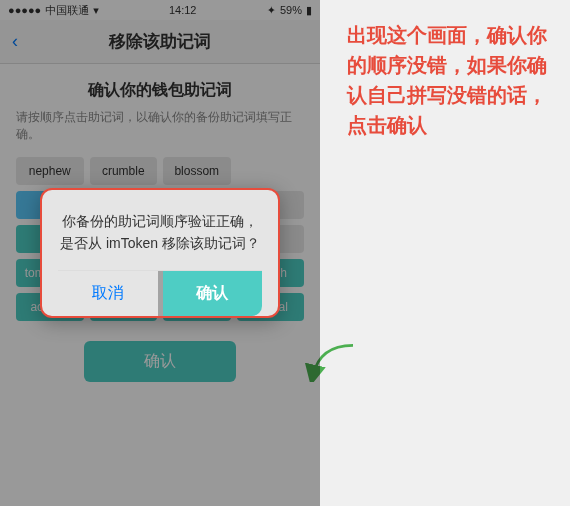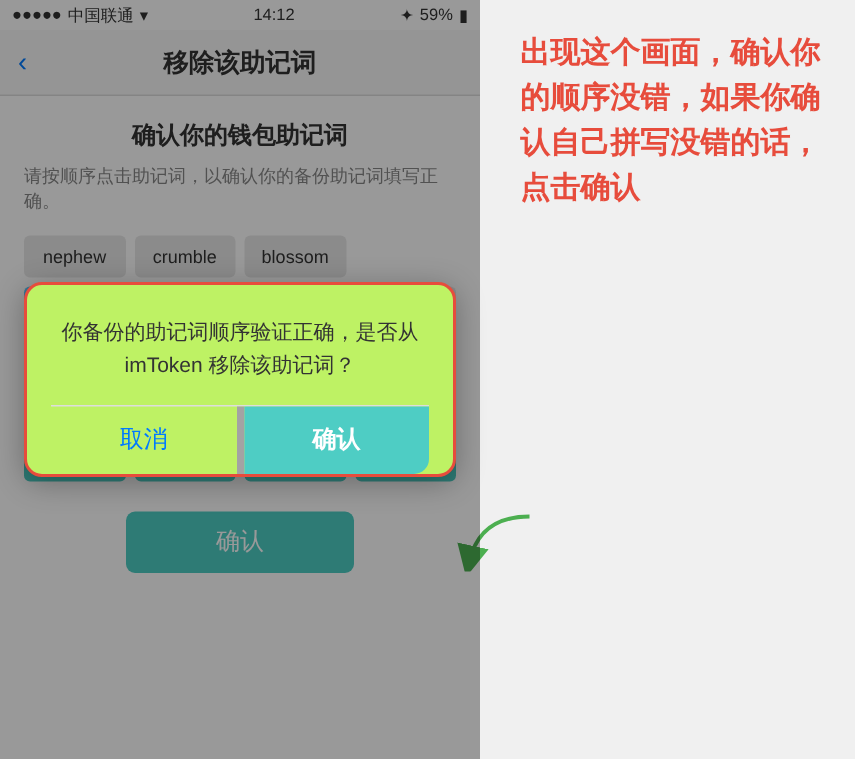--- a/index.html
+++ b/index.html
@@ -131,23 +131,23 @@
       position: absolute;
       top: 0; left: 0; right: 0; bottom: 0;
       background: rgba(0,0,0,0.4);
       display: flex;
       align-items: center;
       justify-content: center;
       z-index: 10;
     }
 
     .modal-box {
-      background: #bef264;
+      background: #e5e5e5;
       border-radius: 12px;
-      width: 288px;
+      width: 240px;
       padding: 20px 16px 0;
       box-shadow: 0 4px 20px rgba(0,0,0,0.3);
       border: 2px solid #e74c3c;
     }
 
     .modal-title {
       font-size: 14px;
       color: #333;
       text-align: center;
       line-height: 1.6;

